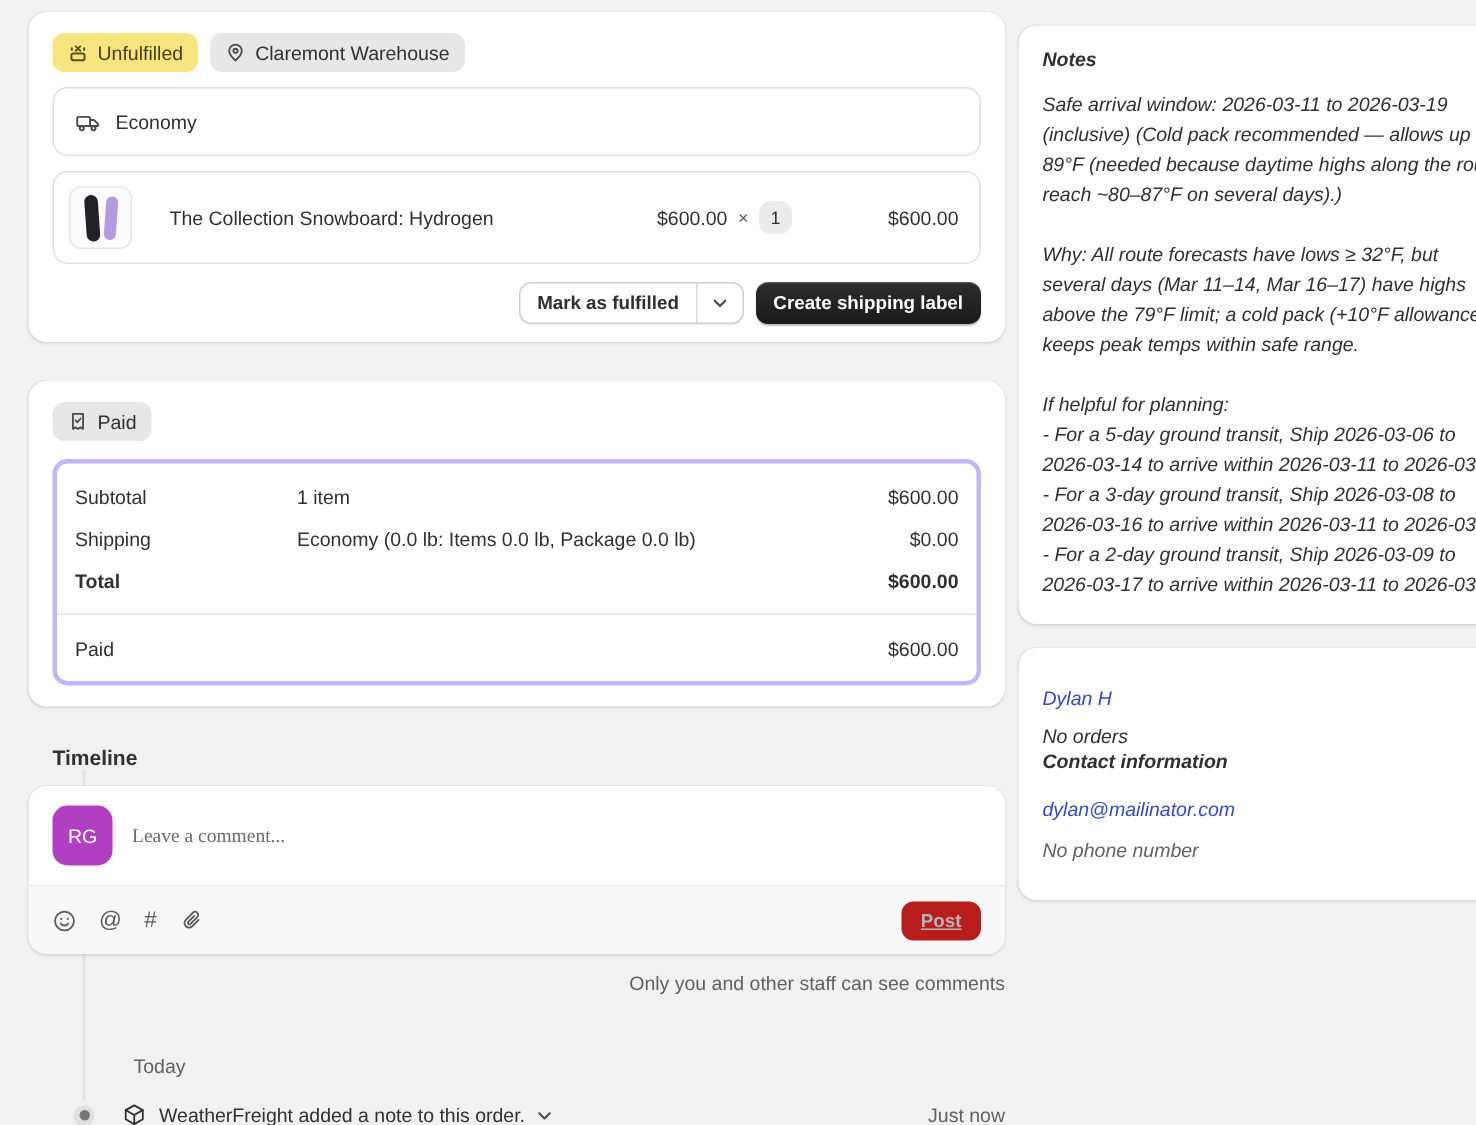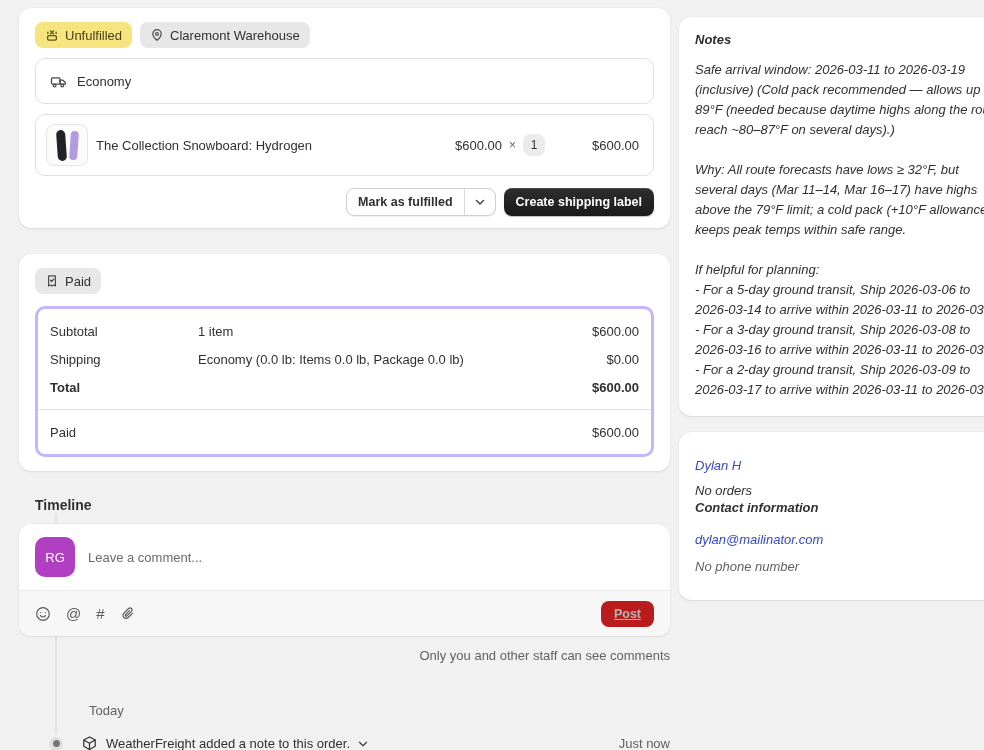--- a/index.html
+++ b/index.html
@@ -30,21 +30,21 @@
   }
   .badge-yellow { background: #f6e47f; color: #473f1a; }
   .badge-gray { background: #e7e7e7; color: #303030; }
 
   .outline-box { border: 1px solid #e0e0e0; border-radius: 10px; background: #fff; }
   .shipping-method {
     height: 46px; display: flex; align-items: center; gap: 10px;
     padding: 0 14px; margin-top: 10px;
   }
   .product-row {
-    height: 62px; display: flex; align-items: center; gap: 8px;
+    height: 62px; display: flex; align-items: center; gap: 25px;
     padding: 0 14px 0 10px; margin-top: 10px;
   }
   .thumb {
     width: 42px; height: 42px; border: 1px solid #e6e6e6; border-radius: 8px;
     position: relative; background: #fbfbfb; flex: none;
   }
   .board-dark {
     position: absolute; left: 10px; top: 5px; width: 9px; height: 31px;
     background: #232126; border-radius: 5px; transform: rotate(-4deg);
   }
@@ -98,21 +98,21 @@
   }
   .tl-heading { font-size: 14px; font-weight: 700; padding-left: 16px; }
   .comment-card { position: relative; z-index: 1; margin-top: 11px; }
   .comment-top { display: flex; align-items: center; gap: 13px; padding: 13px 16px; }
   .avatar {
     width: 40px; height: 40px; border-radius: 10px; background: #b13fc2;
     color: #fff; display: flex; align-items: center; justify-content: center;
     font-size: 13px; font-weight: 500; flex: none;
   }
   .comment-input {
-    flex: 1; border: none; outline: none; font-family: Liberation Sans, sans-serif; font-size: 13px;
+    flex: 1; border: none; outline: none; font-family: Liberation Serif, serif; font-size: 13px;
     color: #000000; background: transparent;
   }
   .comment-input::placeholder { color: #6b6b6b; opacity: 1; }
   .comment-footer {
     display: flex; align-items: center; gap: 15px; height: 46px; padding: 0 16px;
     background: #f7f7f7; border-top: 1px solid #ebebeb; border-radius: 0 0 12px 12px;
   }
   .icon-btn {
     display: inline-flex; align-items: center; justify-content: center;
     background: none; border: none; cursor: pointer; color: #5c5c5c; padding: 0;

